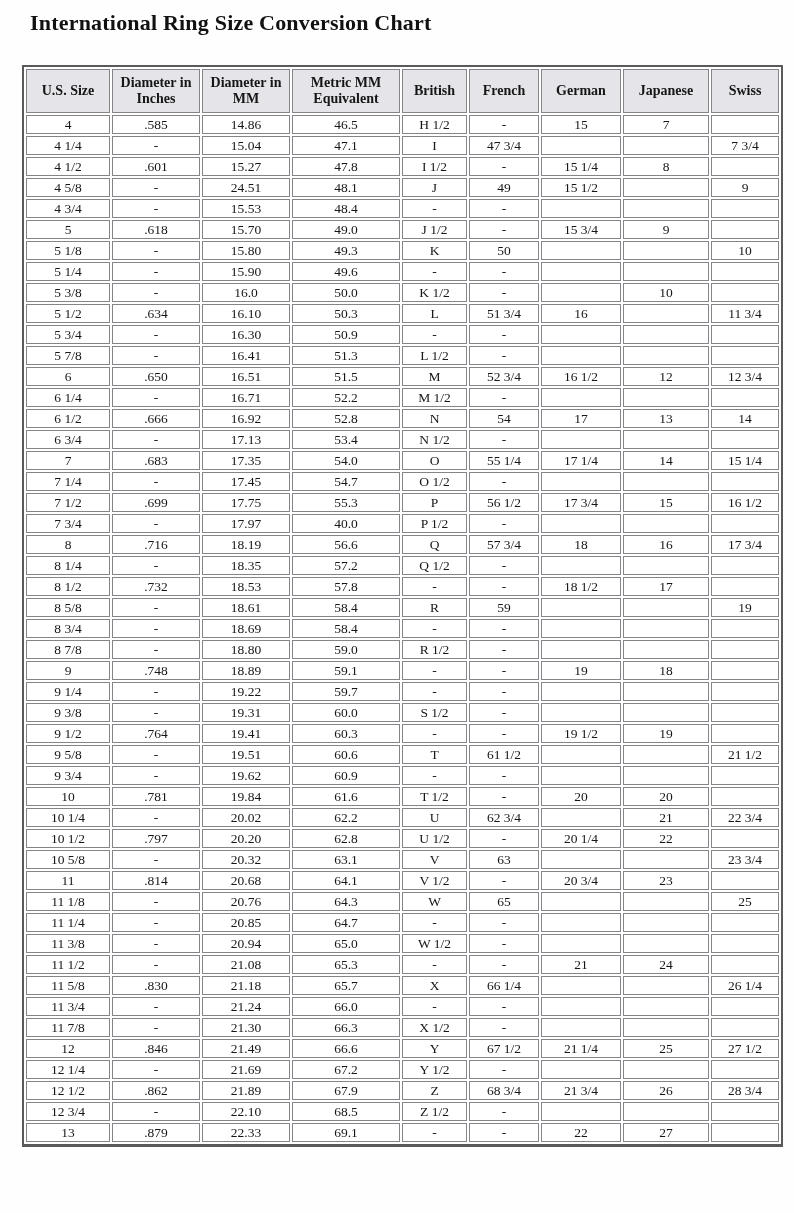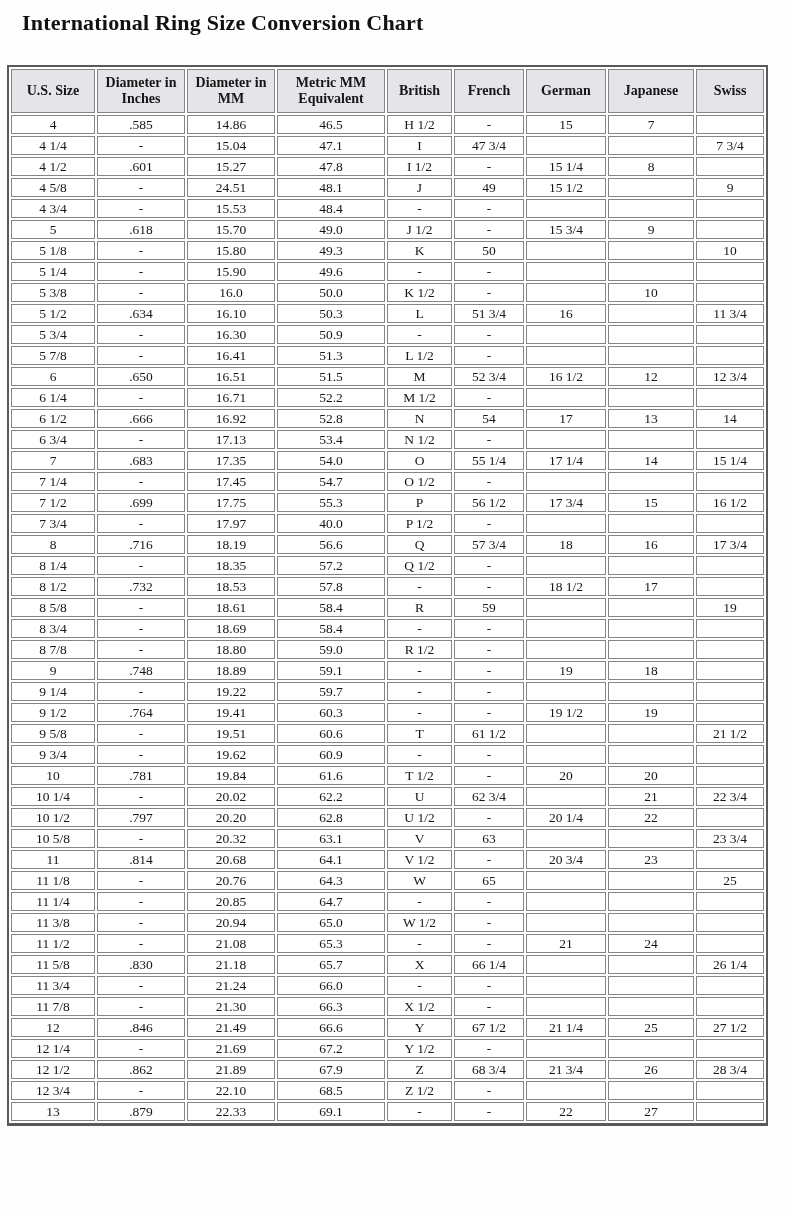--- a/index.html
+++ b/index.html
@@ -14,28 +14,28 @@
     background: #fefefe;
     font-family: "Liberation Serif", serif;
     color: var(--text, #161616);
     position: relative;
     box-sizing: border-box;
   }
   .page-title {
     font-size: 22px;
     font-weight: bold;
     margin: 0;
-    padding: 10px 0 0 22px;
+    padding: 10px 0 0 30px;
     letter-spacing: 0.2px;
     color: #111;
   }
   .table-wrap {
     position: absolute;
     top: 65px;
-    left: 7px;
+    left: 22px;
   }
   table.ring-table {
     table-layout: fixed;
     width: 756px;
     border-collapse: separate;
     border-spacing: 2px;
     background: #ffffff;
     border: 2px solid #5a5a5a;
     border-bottom-width: 3px;
   }
@@ -409,20 +409,31 @@
             <td>-</td>
             <td>19.22</td>
             <td>59.7</td>
             <td>-</td>
             <td>-</td>
             <td></td>
             <td></td>
             <td></td>
           </tr>
           <tr>
+            <td>9 3/8</td>
+            <td>-</td>
+            <td>19.31</td>
+            <td>60.0</td>
+            <td>S 1/2</td>
+            <td>-</td>
+            <td></td>
+            <td></td>
+            <td></td>
+          </tr>
+          <tr>
             <td>9 1/2</td>
             <td>.764</td>
             <td>19.41</td>
             <td>60.3</td>
             <td>-</td>
             <td>-</td>
             <td>19 1/2</td>
             <td>19</td>
             <td></td>
           </tr>

